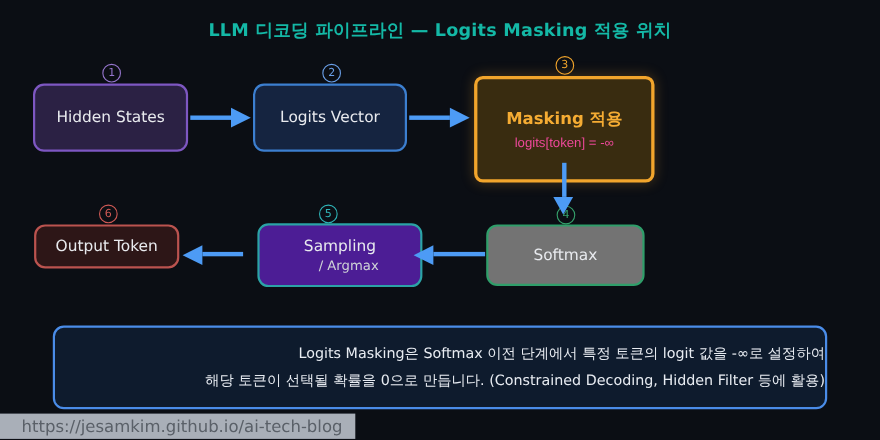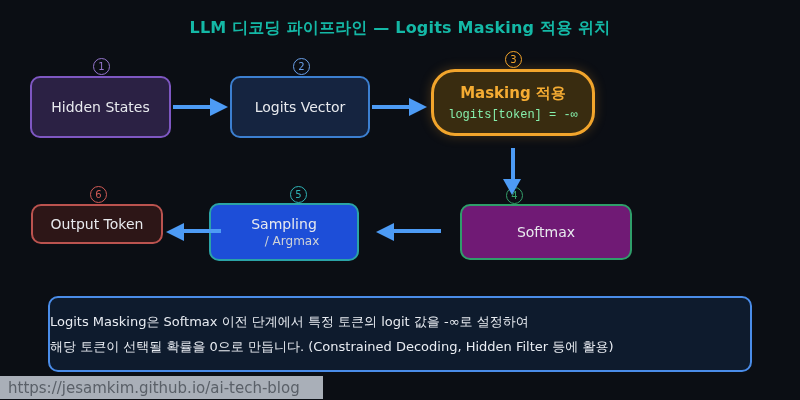--- a/index.html
+++ b/index.html
@@ -11,54 +11,54 @@
     position:absolute;top:18px;left:0;width:800px;text-align:center;
     color:#14b8a6;font-size:16px;font-weight:bold;letter-spacing:.2px;
   }
   .node{
     position:absolute;border-radius:10px;display:flex;flex-direction:column;
     align-items:center;justify-content:center;color:#e8eaee;font-size:14px;
     box-sizing:border-box;text-align:center;
   }
   .n-hidden {left:30px; top:76px; width:141px;height:62px;border:2px solid #7e57c2;background:#2b2144;justify-content:center;}
   .n-logits {left:230px;top:76px; width:140px;height:62px;border:2px solid #3c7fd0;background:#152440;}
-  .n-mask   {left:431px;top:69px; width:164px;height:67px;border:3px solid #f2a52c;background:#392c10;
-             border-radius:24px;box-shadow:0 0 12px rgba(242,165,44,.25);}
-  .n-softmax{left:460px;top:204px;width:172px;height:56px;border:2px solid #2f9e6a;background:#701a75;}
-  .n-sample {left:209px;top:203px;width:150px;height:58px;border:2px solid #2ba3a6;background:#1d4ed8;}
+  .n-mask   {left:431px;top:69px; width:164px;height:97px;border:3px solid #f2a52c;background:#392c10;
+             border-radius:8px;box-shadow:0 0 12px rgba(242,165,44,.25);}
+  .n-softmax{left:442px;top:204px;width:144px;height:56px;border:2px solid #2f9e6a;background:#737373;}
+  .n-sample {left:234px;top:203px;width:150px;height:58px;border:2px solid #2ba3a6;background:#4c1d95;}
   .n-output {left:31px; top:204px;width:132px;height:40px;border:2px solid #bb534f;background:#2d1617;}
   .mask-title{color:#f5ac33;font-weight:bold;font-size:15px;}
-  .mask-code{color:#86efac;font-size:12px;margin-top:5px;font-family:Liberation Mono, monospace;}
+  .mask-code{color:#ec4899;font-size:12px;margin-top:5px;font-family:Liberation Sans, sans-serif;}
   .sub-line{color:#cfd3d7;font-size:12px;margin-top:2px;margin-left:16px;}
   .badge{
     position:absolute;width:15px;height:15px;border:1px solid;border-radius:50%;
     display:flex;align-items:center;justify-content:center;font-size:10px;line-height:1;
     background:transparent;
   }
   .b1{left:93px; top:58px; color:#9575cd;border-color:#9575cd;}
   .b2{left:293px;top:58px; color:#6a9fe8;border-color:#6a9fe8;}
   .b3{left:505px;top:51px; color:#f2a52c;border-color:#f2a52c;}
   .b4{left:506px;top:187px;color:#35a06b;border-color:#35a06b;}
   .b5{left:290px;top:186px;color:#2fb3b6;border-color:#2fb3b6;}
   .b6{left:90px; top:186px;color:#d05a55;border-color:#d05a55;}
   .aline{position:absolute;background:#4d9bf5;}
   .ahead{position:absolute;width:0;height:0;}
   .ahead.right{border-top:9px solid transparent;border-bottom:9px solid transparent;border-left:18px solid #4d9bf5;}
   .ahead.left {border-top:9px solid transparent;border-bottom:9px solid transparent;border-right:18px solid #4d9bf5;}
   .ahead.down {border-left:9px solid transparent;border-right:9px solid transparent;border-top:16px solid #4d9bf5;}
   .note{
     position:absolute;left:48px;top:296px;width:704px;height:76px;box-sizing:border-box;
     border:2px solid #4a8ce8;border-radius:10px;background:#0e1b2d;
-    display:flex;flex-direction:column;align-items:flex-start;justify-content:center;
+    display:flex;flex-direction:column;align-items:flex-end;justify-content:center;
     color:#e8ecf2;font-size:13px;line-height:25px;text-align:center;
   }
   .statusbar{
     position:absolute;left:0;top:376px;width:323px;height:23px;background:#a9afb8;
     color:#5a6068;font-size:15px;display:flex;align-items:center;padding-left:8px;
-    box-sizing:border-box;white-space:nowrap;
+    box-sizing:border-box;white-space:nowrap;justify-content:center;
   }
 </style>
 </head>
 <body>
 
 <div id="screen">
 
   <div class="title">LLM 디코딩 파이프라인 — Logits Masking 적용 위치</div>
 
   <span class="badge b1">1</span>

